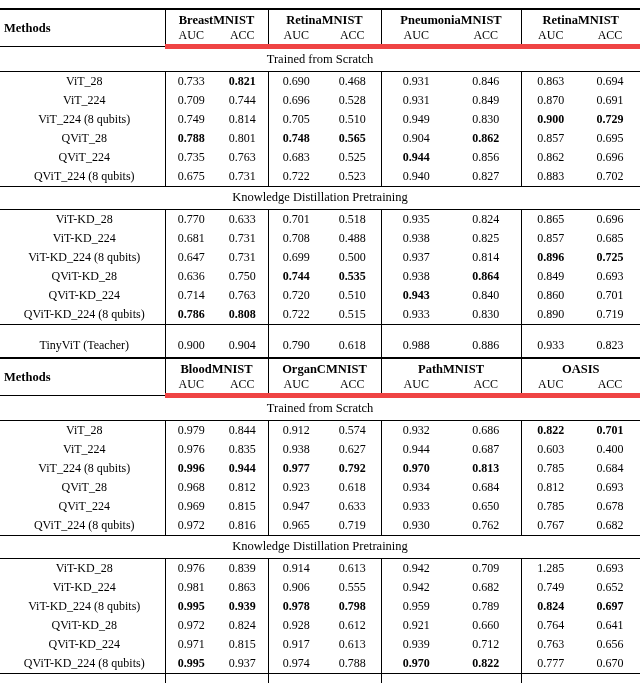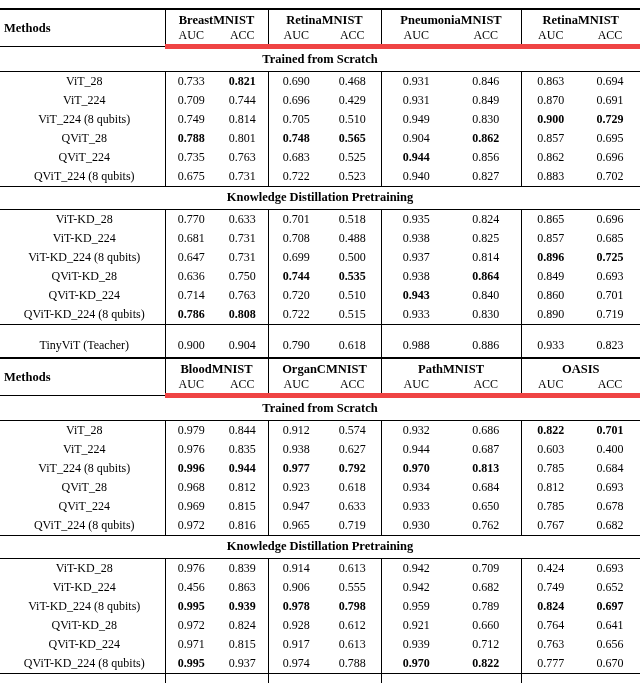--- a/index.html
+++ b/index.html
@@ -27,21 +27,21 @@
     border-bottom:1px solid #000;
   }
   th.group { text-align:center; padding:3px 0 0 0; font-size:12.5px; line-height:15px; }
   th.metric {
     text-align:center; font-weight:normal;
     padding:0 0 2px 0; font-size:12px; line-height:14px;
     border-bottom:5px solid #ef4444;
   }
 
   tr.section td {
-    text-align:center; font-weight:bold; font-size:12.5px;
+    text-align:center; font-weight:normal; font-size:12.5px;
     padding:3px 0 4px 0; line-height:15px;
     border-top:1px solid #000; border-bottom:1px solid #000;
   }
 
   td.method {
     text-align:center; padding:2px 0 2px 4px;
     line-height:15px; white-space:nowrap; overflow:hidden;
   }
   td.val { text-align:center; padding:2px 0; line-height:15px; }
   .bold { font-weight:bold;margin-top:12px; }
@@ -97,21 +97,21 @@
           <td class="val sep">0.931</td>
           <td class="val">0.846</td>
           <td class="val sep">0.863</td>
           <td class="val">0.694</td>
         </tr>
         <tr>
           <td class="method">ViT_224</td>
           <td class="val sep">0.709</td>
           <td class="val">0.744</td>
           <td class="val sep">0.696</td>
-          <td class="val">0.429</td>
+          <td class="val">0.528</td>
           <td class="val sep">0.931</td>
           <td class="val">0.849</td>
           <td class="val sep">0.870</td>
           <td class="val">0.691</td>
         </tr>
         <tr>
           <td class="method">ViT_224 (8 qubits)</td>
           <td class="val sep">0.749</td>
           <td class="val">0.814</td>
           <td class="val sep">0.705</td>
@@ -347,26 +347,26 @@
           <td colspan="9">Knowledge Distillation Pretraining</td>
         </tr>
         <tr>
           <td class="method">ViT-KD_28</td>
           <td class="val sep">0.976</td>
           <td class="val">0.839</td>
           <td class="val sep">0.914</td>
           <td class="val">0.613</td>
           <td class="val sep">0.942</td>
           <td class="val">0.709</td>
-          <td class="val sep">0.424</td>
+          <td class="val sep">1.285</td>
           <td class="val">0.693</td>
         </tr>
         <tr>
           <td class="method">ViT-KD_224</td>
-          <td class="val sep">0.456</td>
+          <td class="val sep">0.981</td>
           <td class="val">0.863</td>
           <td class="val sep">0.906</td>
           <td class="val">0.555</td>
           <td class="val sep">0.942</td>
           <td class="val">0.682</td>
           <td class="val sep">0.749</td>
           <td class="val">0.652</td>
         </tr>
         <tr>
           <td class="method">ViT-KD_224 (8 qubits)</td>

